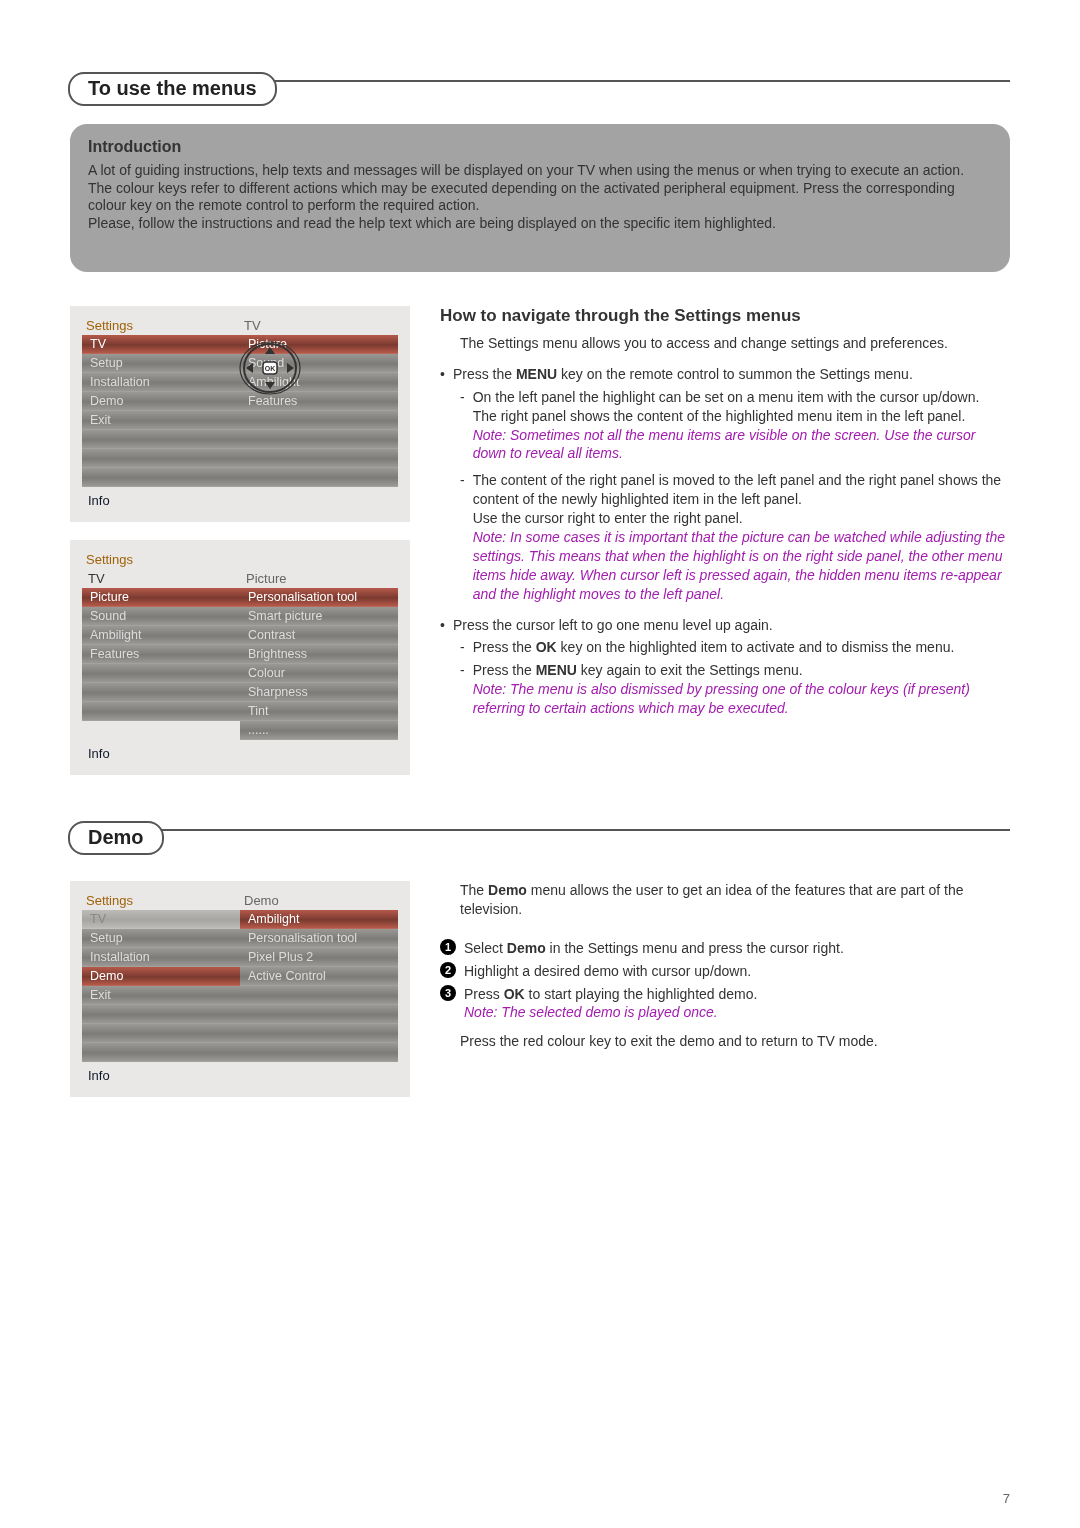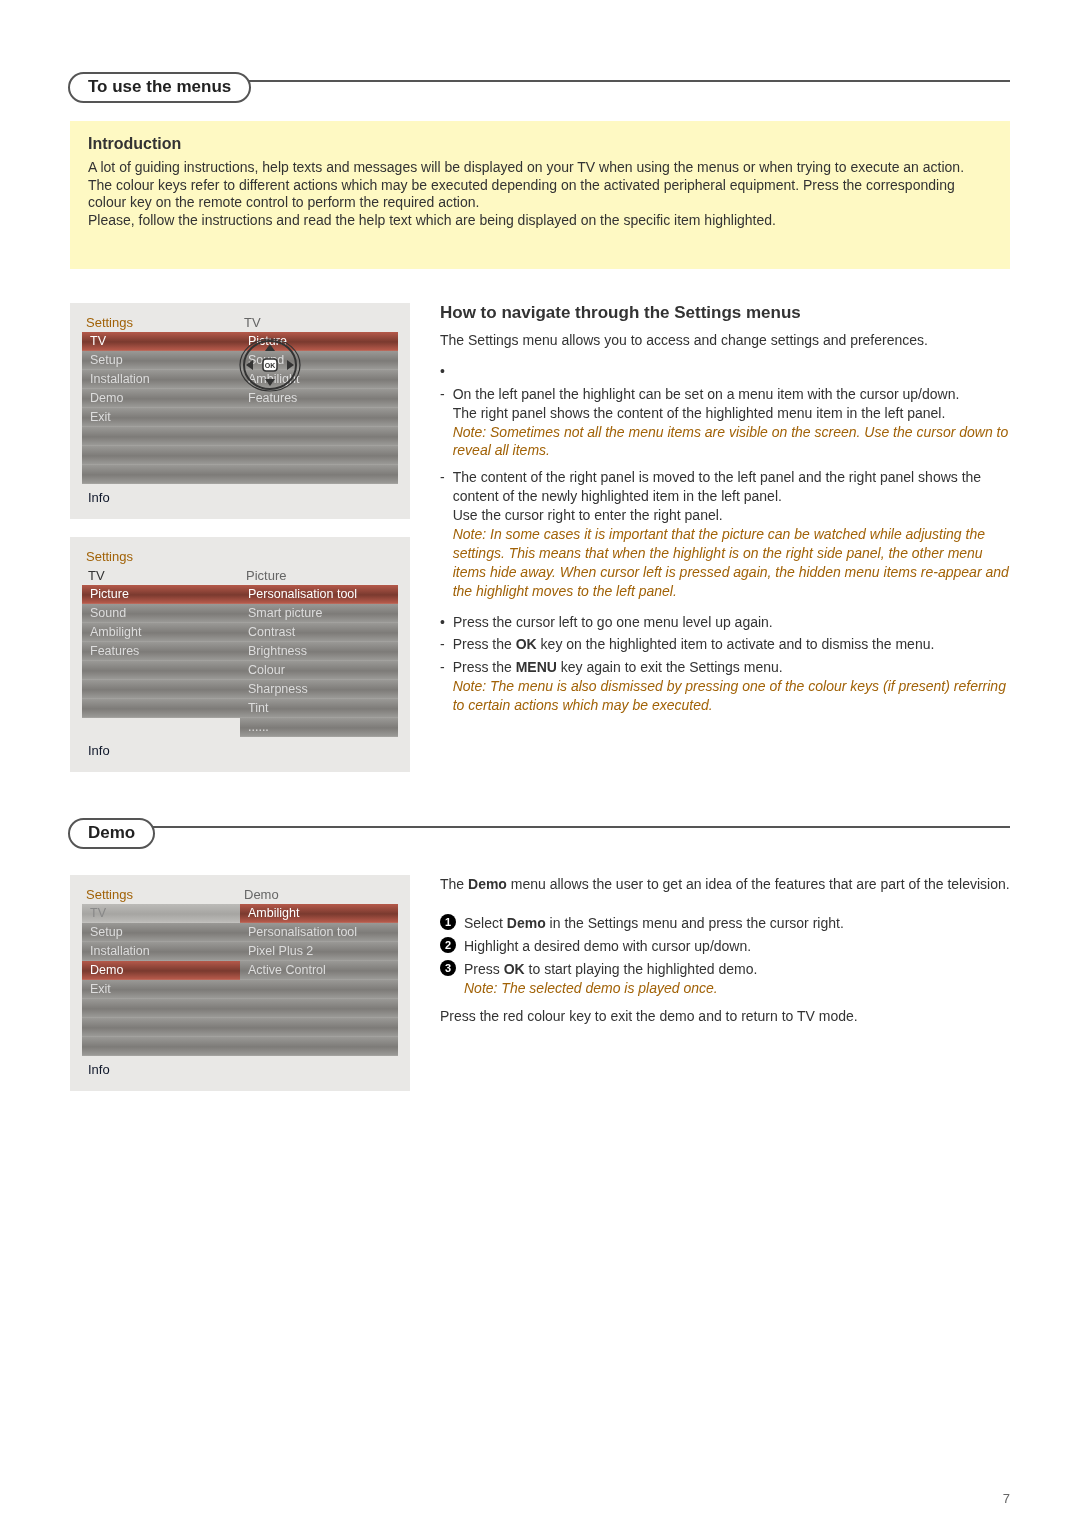--- a/index.html
+++ b/index.html
@@ -13,31 +13,32 @@
     color: #333;
     position: relative;
   }
   .rule { border-top: 2px solid #555; margin-bottom: 4px; }
   .pill {
     display: inline-block;
     border: 2px solid #555;
     border-radius: 16px;
     padding: 4px 18px 6px 18px;
     font-weight: bold;
-    font-size: 17px;
+    font-size: 20px;
     line-height: 1;
     color: #222;
     background: #fff;
   }
   .pill-wrap { margin-top: -14px; margin-left: -2px; }
   .intro-box {
-    background: #fef9c3;
+    background: #a3a3a3;
     padding: 14px 18px 40px 18px;
     margin-top: 18px;
     margin-bottom: 34px;
+    border-radius: 17px;
   }
   .intro-box h3 {
     font-size: 16px;
     font-weight: bold;
     margin-bottom: 6px;
   }
   .intro-box p { font-size: 14px; line-height: 1.25; color: #333; }
   .columns { display: flex; gap: 30px; }
   .col-left { width: 340px; flex: 0 0 340px; }
   .col-right { flex: 1; }
@@ -64,25 +65,25 @@
   .row.dim { color: #888; background: linear-gradient(to bottom, #bcbbb8 0%, #a6a5a2 55%, #bcbbb8 100%); }
   .row.sub { color: #333; font-size: 13px; padding-left: 6px; background: transparent; }
   .row.sub-right { color: #666; font-size: 13px; padding-left: 6px; background: transparent; }
   .info-row { font-size: 13px; color: #0f172a; padding: 6px 6px 0 6px; }
   .right-content h3 {
     font-size: 17px;
     font-weight: bold;
     margin-bottom: 8px;
   }
   .right-content p, .right-content li, .right-content div { line-height: 1.35; }
-  .indent1 { }
+  .indent1 { margin-left: 20px; }
   .bullet-row { display: flex; gap: 8px; margin-top: 6px; }
   .bullet-row .b { flex: 0 0 auto; }
   .sub-bullet-row { display: flex; gap: 8px; margin-top: 4px; }
-  .note { font-style: italic; color: #a16207; }
+  .note { font-style: italic; color: #a21caf; }
   .bold { font-weight: bold; }
   .section2 { margin-top: 36px; }
   .numbadge {
     display: inline-block;
     width: 16px; height: 16px;
     border-radius: 50%;
     background: #000;
     color: #fff;
     font-size: 11px;
     text-align: center;
@@ -198,20 +199,23 @@
     </div>
 
   </div>
 
   <div class="col-right right-content">
     <h3>How to navigate through the Settings menus</h3>
     <p class="indent1">The Settings menu allows you to access and change settings and preferences.</p>
 
     <div class="bullet-row" style="margin-top:12px">
       <div class="b">•</div>
+      <div>
+        <span>Press the </span><span class="bold">MENU</span><span> key on the remote control to summon the Settings menu.</span>
+      </div>
     </div>
     <div class="sub-bullet-row indent1">
       <div class="b">-</div>
       <div>
         <div>On the left panel the highlight can be set on a menu item with the cursor up/down.</div>
         <div>The right panel shows the content of the highlighted menu item in the left panel.</div>
         <div class="note">Note: Sometimes not all the menu items are visible on the screen. Use the cursor down to reveal all items.</div>
       </div>
     </div>
     <div class="sub-bullet-row indent1" style="margin-top:8px">

